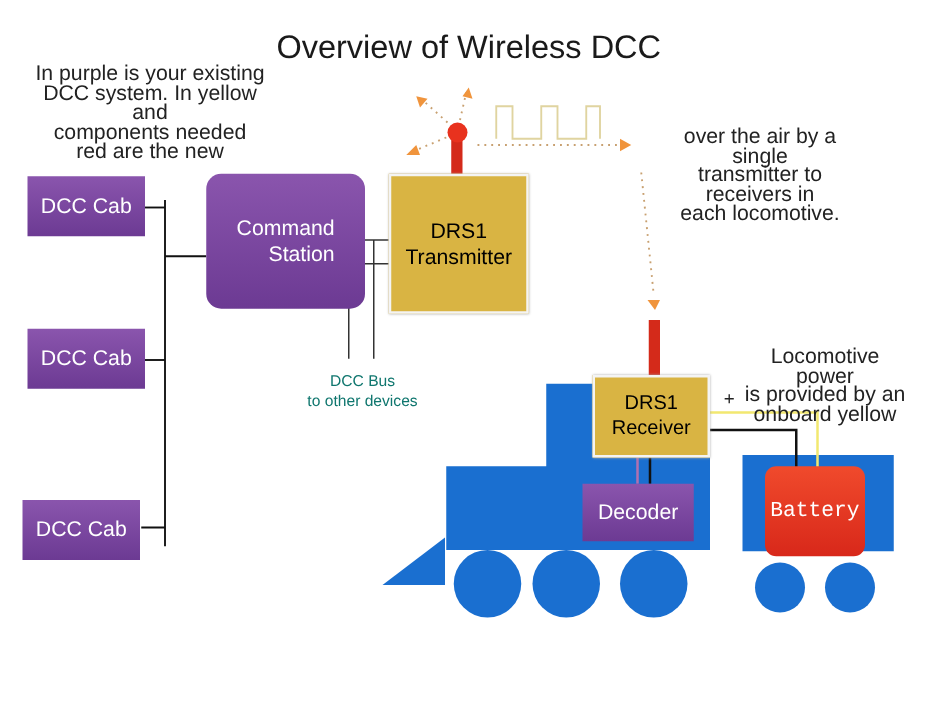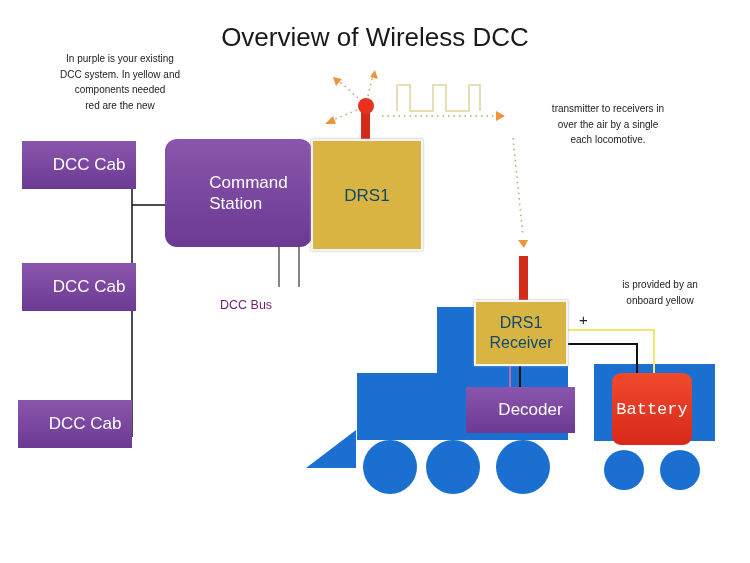--- a/index.html
+++ b/index.html
@@ -1,29 +1,29 @@
 <!DOCTYPE html>
 <html><head>
 <meta charset="utf-8">
 <style>
   html, body { margin: 0; padding: 0; background: #ffffff; }
   body { width: 750px; height: 563px; position: relative; overflow: hidden; font-family: "Liberation Sans", sans-serif; }
   .abs { position: absolute; }
   .title { left: 0; width: 750px; top: 22px; text-align: center; font-size: 26px; color: #1a1a1a; font-weight: normal; }
-  .note { font-size: 10px; color: #222; text-align: center; line-height: 15.5px; }
-  .purple { background: linear-gradient(#8a55ad, #6c3a93); color: #fff; display: flex; align-items: center; justify-content: center; text-align: left; padding-left: 20px; }
+  .note { font-size: 17px; color: #222; text-align: center; line-height: 15.5px; }
+  .purple { background: linear-gradient(#8a55ad, #6c3a93); color: #fff; display: flex; align-items: center; justify-content: center; text-align: right; }
   .cab { width: 94px; height: 48px; font-size: 17px; }
   .cs { left: 165px; top: 139px; width: 127px; height: 108px; border-radius: 12px; font-size: 17px; line-height: 21px; }
-  .yellow { background: #d9b443; color: #0c4a6e; border: 2px solid #f4f4f4; box-shadow: 0 0 2px #aaa; display: flex; align-items: center; justify-content: center; text-align: center; }
+  .yellow { background: #d9b443; color: #000000; border: 2px solid #f4f4f4; box-shadow: 0 0 2px #aaa; display: flex; align-items: center; justify-content: center; text-align: center; }
   .tx { left: 311px; top: 139px; width: 108px; height: 108px; font-size: 17px; line-height: 21px; }
   .rx { left: 474px; top: 300px; width: 90px; height: 62px; font-size: 16px; line-height: 20px; }
   .decoder { left: 466px; top: 387px; width: 89px; height: 46px; font-size: 17px; }
   .battery { left: 612px; top: 373px; width: 80px; height: 72px; border-radius: 9px; background: linear-gradient(#f04a2c, #d8281a); color: #fff; display: flex; align-items: center; justify-content: center; font-size: 17px; font-family: Liberation Mono, monospace; }
   svg { position: absolute; left: 0; top: 0; }
-  .label { font-size: 12.5px; color: #701a75; text-align: left; line-height: 16px; }
+  .label { font-size: 12.5px; color: #0f766e; text-align: center; line-height: 16px; }
 </style>
 </head>
 <body>
 
 <svg width="750" height="563">
 
   <line x1="132" y1="160" x2="132" y2="437" stroke="#111" stroke-width="1.5"></line>
   <line x1="116" y1="166" x2="132" y2="166" stroke="#111" stroke-width="1.5"></line>
   <line x1="116" y1="288" x2="132" y2="288" stroke="#111" stroke-width="1.5"></line>
   <line x1="113" y1="422" x2="132" y2="422" stroke="#111" stroke-width="1.5"></line>
@@ -76,49 +76,52 @@
 <div class="abs title">Overview of Wireless DCC</div>
 
 <div class="abs note" style="left:20px; top:51px; width:200px;">
   <div>In purple is your existing</div>
   <div>DCC system. In yellow and</div>
   <div>components needed</div>
   <div>red are the new</div>
 </div>
 
 <div class="abs note" style="left:528px; top:101px; width:160px;">
+  <div>over the air by a single</div>
   <div>transmitter to receivers in</div>
-  <div>over the air by a single</div>
   <div>each locomotive.</div>
 </div>
 
 <div class="abs note" style="left:595px; top:277px; width:130px;">
+  <div>Locomotive power</div>
   <div>is provided by an</div>
   <div>onboard yellow</div>
 </div>
 
 <div class="abs purple cab" style="left:22px; top:141px;">DCC Cab</div>
 <div class="abs purple cab" style="left:22px; top:263px;">DCC Cab</div>
 <div class="abs purple cab" style="left:18px; top:400px;">DCC Cab</div>
 
 <div class="abs purple cs">
   <div>
     <div>Command</div>
     <div>Station</div>
   </div>
 </div>
 
 <div class="abs yellow tx">
   <div>
     <div>DRS1</div>
+    <div>Transmitter</div>
   </div>
 </div>
 
 <div class="abs label" style="left:220px; top:297px; width:140px;">
   <div>DCC Bus</div>
+  <div>to other devices</div>
 </div>
 
 <div class="abs yellow rx">
   <div>
     <div>DRS1</div>
     <div>Receiver</div>
   </div>
 </div>
 
 <div class="abs purple decoder">Decoder</div>

